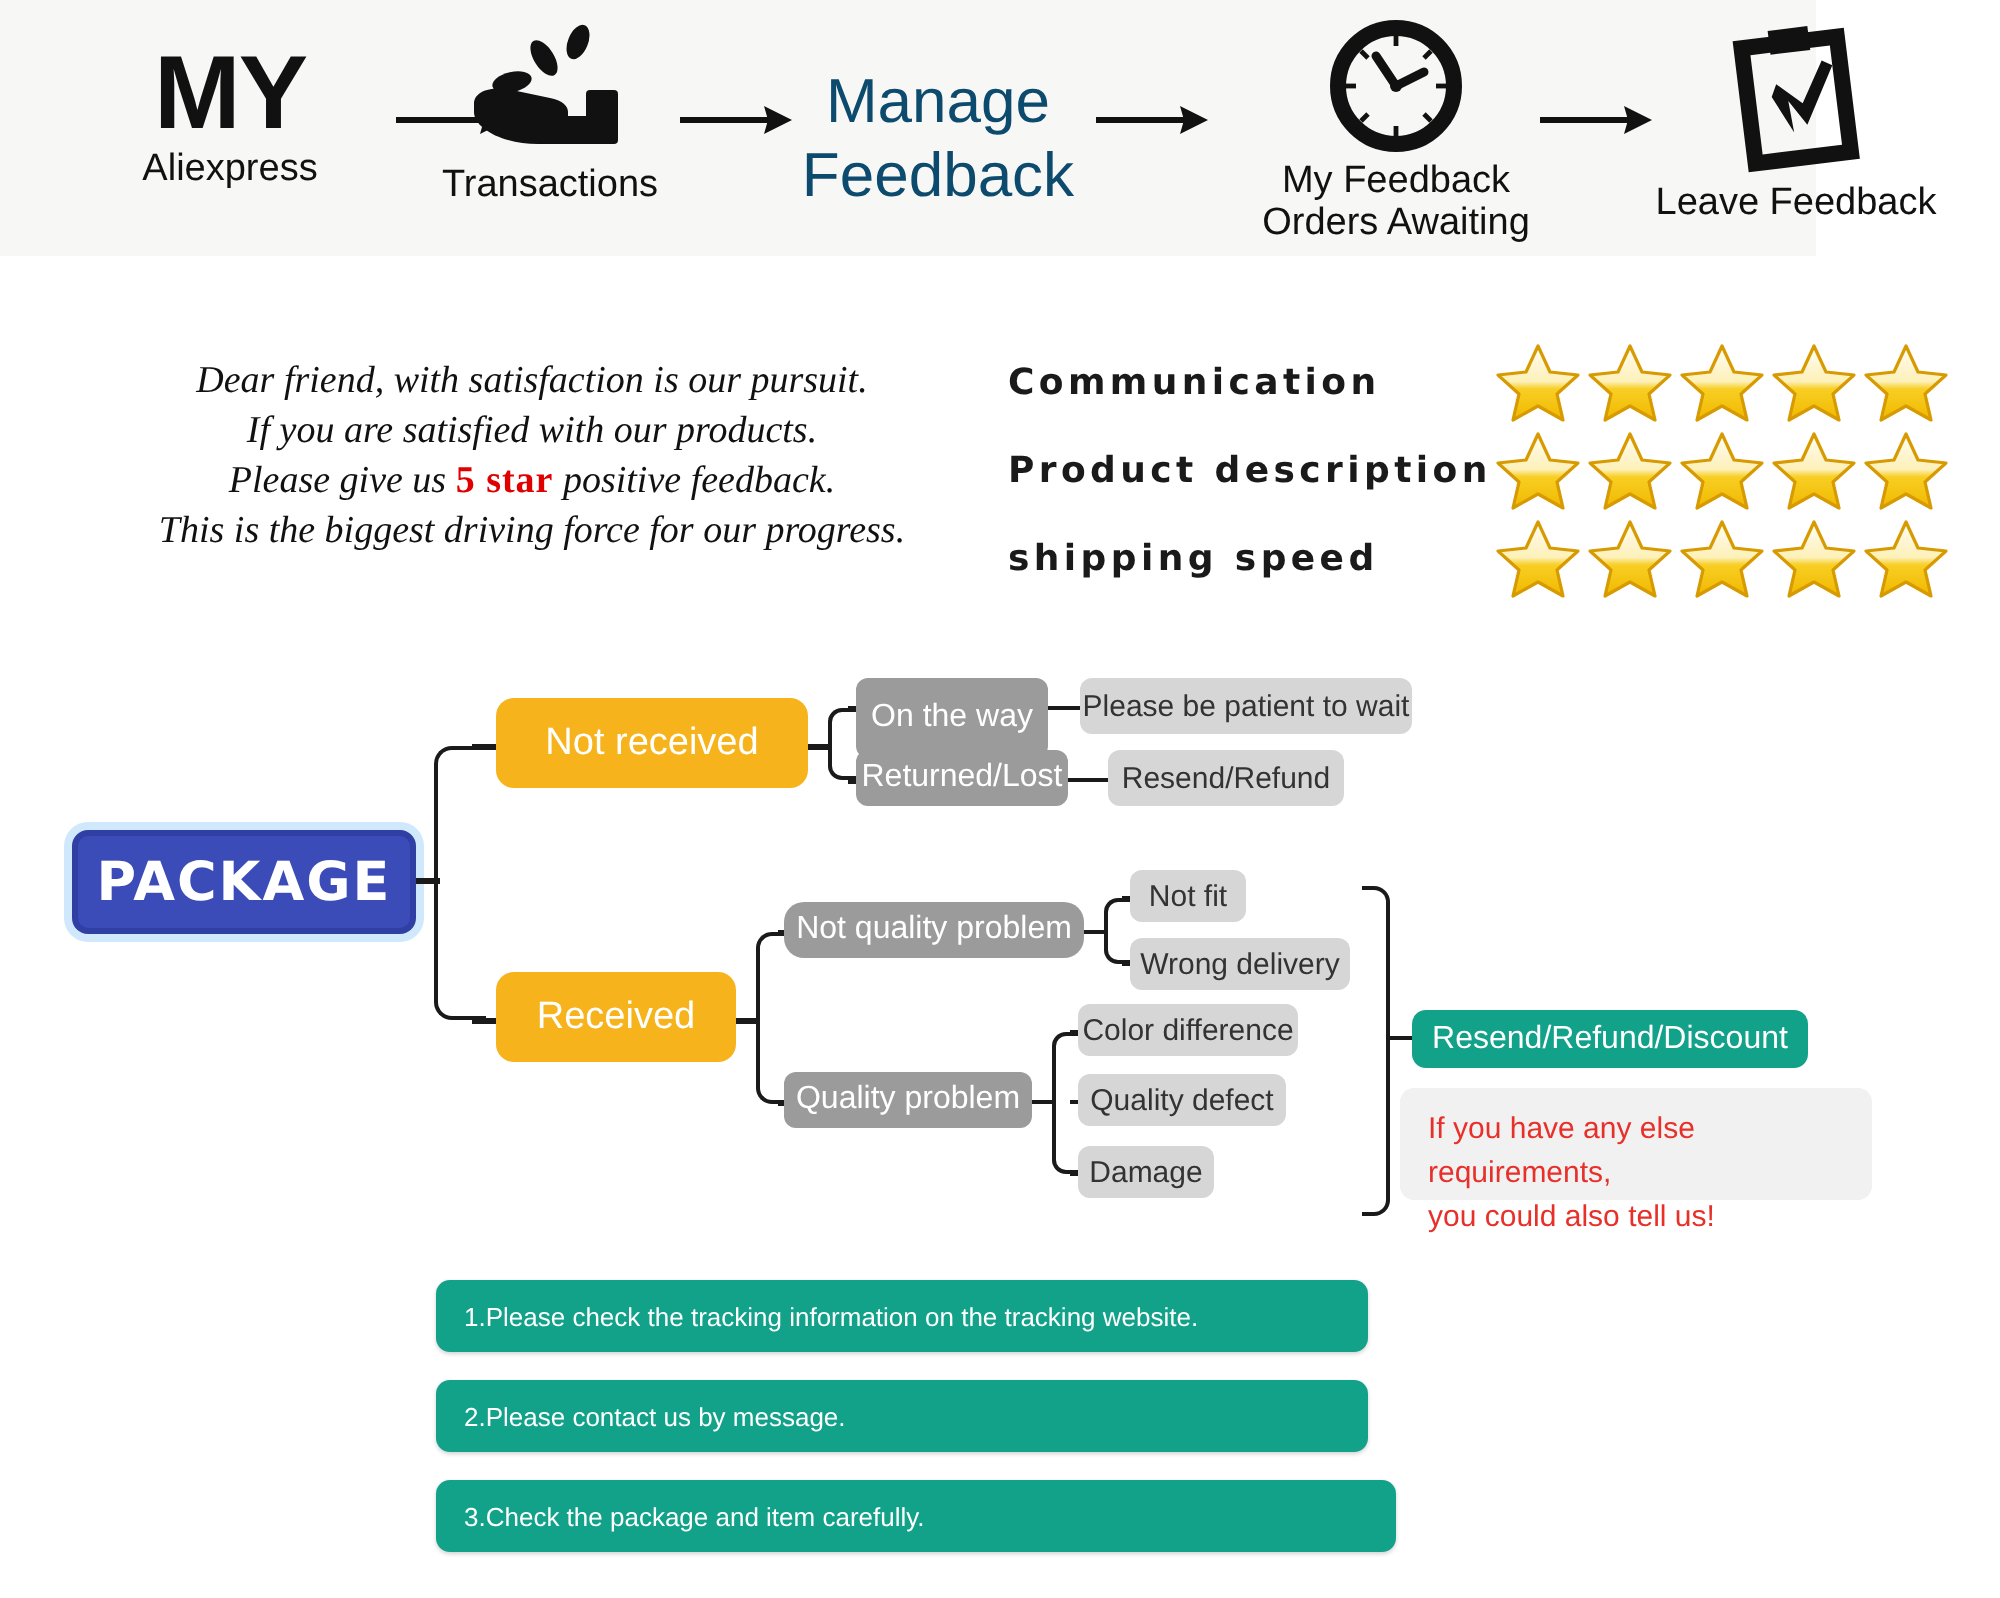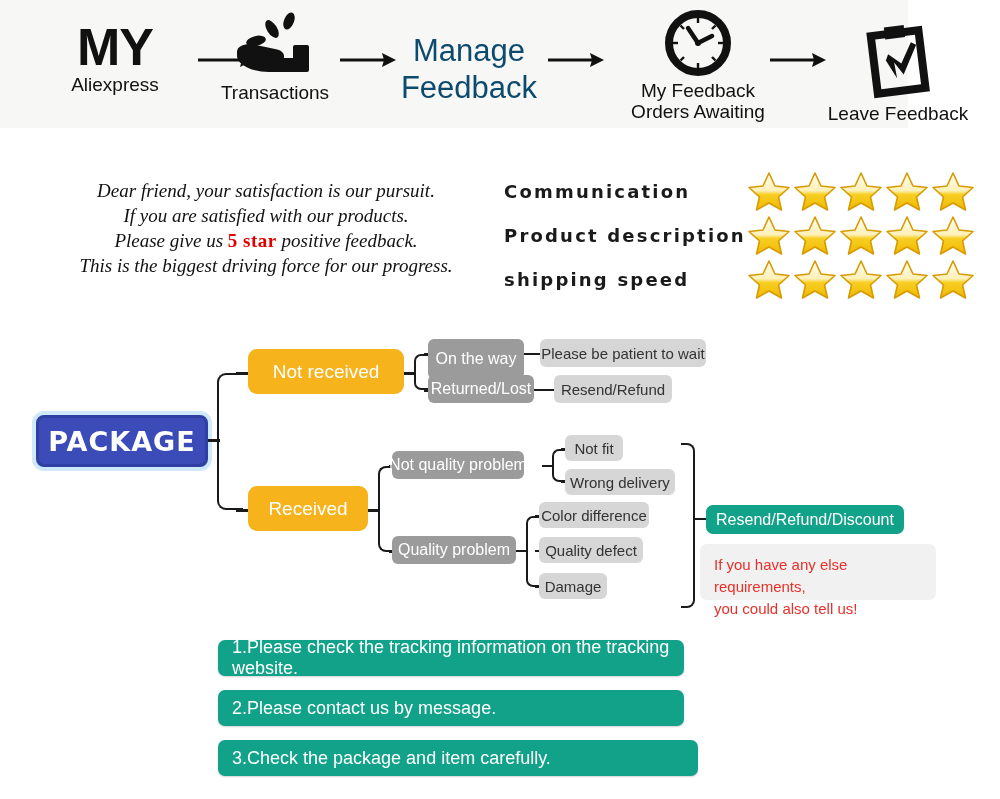--- a/index.html
+++ b/index.html
@@ -27,21 +27,21 @@
 
   .hs-trans{left:196px;top:12px;width:158px;}
   .hs-trans .cap{font-size:19px;color:#111;line-height:22px;margin-top:8px;}
 
   .hs-manage{left:380px;top:32px;width:178px;}
   .manage-l1,.manage-l2{font-size:31px;color:#0c4a6e;line-height:37px;}
 
   .hs-orders{left:608px;top:8px;width:180px;}
   .hs-orders .cap{font-size:19px;color:#111;line-height:21px;}
 
-  .hs-leave{left:808px;top:23px;width:180px;}
+  .hs-leave{left:808px;top:11px;width:180px;}
   .hs-leave .cap{font-size:19px;color:#111;line-height:21px;margin-top:4px;}
 
   .arrow{position:absolute;height:24px;}
   .a1{left:198px;top:48px;width:56px;}
   .a2{left:340px;top:48px;width:56px;}
   .a3{left:548px;top:48px;width:56px;}
   .a4{left:770px;top:48px;width:56px;}
 
   
   .testimonial{
@@ -99,21 +99,21 @@
     white-space:normal;
   }
 
   .conn{position:absolute;background:#1a1a1a;}
   .br{position:absolute;box-sizing:border-box;border:2.5px solid #1a1a1a;}
 
   
   .tips{position:absolute;left:218px;top:640px;}
   .tip{
     box-sizing:border-box;height:36px;border-radius:7px;
-    background:#12a189;color:#fff;font-size:18px;
+    background:#12a189;color:#fff;font-size:13px;
     display:flex;align-items:center;padding-left:14px;
     margin-bottom:14px;
     box-shadow:0 1px 2px rgba(0,0,0,.18);
   }
 </style>
 </head>
 <body>
 
 <div class="stage">
 
@@ -189,21 +189,21 @@
           <rect x="13" y="10" width="48" height="58" fill="none" stroke="#111" stroke-width="8"></rect>
           <rect x="27" y="3" width="20" height="12" fill="#111"></rect>
           <path d="M25 36 L34 55 L33 39 L41 52 L57 24 L52 21 L40 41 L28 30 Z" fill="#111"></path>
         </g>
       </svg>
       <div class="cap">Leave Feedback</div>
     </div>
   </div>
 
   <div class="testimonial">
-    <div>Dear friend, your satisfaction is our pursuit.</div>
+    <div>Dear friend, with satisfaction is our pursuit.</div>
     <div>If you are satisfied with our products.</div>
     <div><span>Please give us </span><span class="hl">5 star</span><span> positive feedback.</span></div>
     <div>This is the biggest driving force for our progress.</div>
   </div>
 
   <div class="ratings">
     <div class="rate-row">
       <div class="rate-label">Communication</div>
       <div class="stars">
         <svg class="star-svg" width="42" height="40" viewBox="0 0 42 40">
@@ -297,21 +297,21 @@
     <div class="conn" style="left:534px;top:68.5px;width:22px;height:2.5px;"></div>
     <div class="node n-gray-light" style="left:554px;top:55px;width:118px;height:28px;">Resend/Refund</div>
 
     <div class="node n-amber" style="left:248px;top:166px;width:120px;height:45px;">Received</div>
 
     <div class="conn" style="left:368px;top:188.5px;width:12px;height:3px;"></div>
     <div class="br" style="left:378px;top:146px;width:18px;height:86px;border-right:none;border-radius:8px 0 0 8px;"></div>
     <div class="conn" style="left:389px;top:144.5px;width:12px;height:3px;"></div>
     <div class="conn" style="left:389px;top:229.5px;width:12px;height:3px;"></div>
 
-    <div class="node n-gray-dark" style="left:392px;top:131px;width:132px;height:28px;">Not quality problem</div>
+    <div class="node n-gray-dark" style="left:392px;top:131px;width:150px;height:28px;border-radius:10px;">Not quality problem</div>
     <div class="conn" style="left:542px;top:144.5px;width:12px;height:2.5px;"></div>
     <div class="br" style="left:552px;top:129px;width:14px;height:33px;border-right:none;border-radius:7px 0 0 7px;"></div>
     <div class="conn" style="left:561px;top:127.5px;width:10px;height:2.5px;"></div>
     <div class="conn" style="left:561px;top:160.5px;width:10px;height:2.5px;"></div>
     <div class="node n-gray-light" style="left:565px;top:115px;width:58px;height:26px;">Not fit</div>
     <div class="node n-gray-light" style="left:565px;top:149px;width:110px;height:26px;">Wrong delivery</div>
 
     <div class="node n-gray-dark" style="left:392px;top:216px;width:124px;height:28px;">Quality problem</div>
     <div class="conn" style="left:516px;top:229.5px;width:12px;height:2.5px;"></div>
     <div class="br" style="left:526px;top:196px;width:14px;height:71px;border-right:none;border-radius:7px 0 0 7px;"></div>

